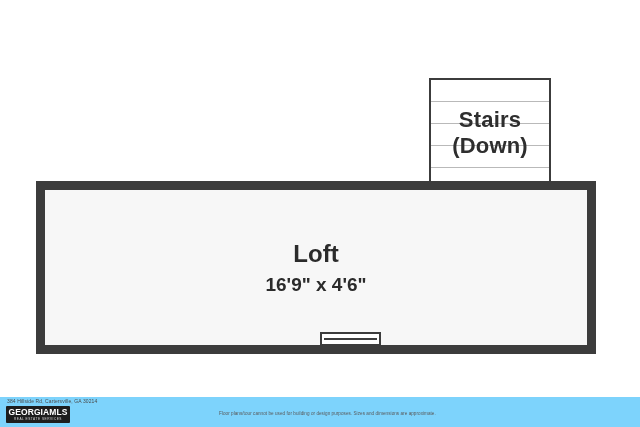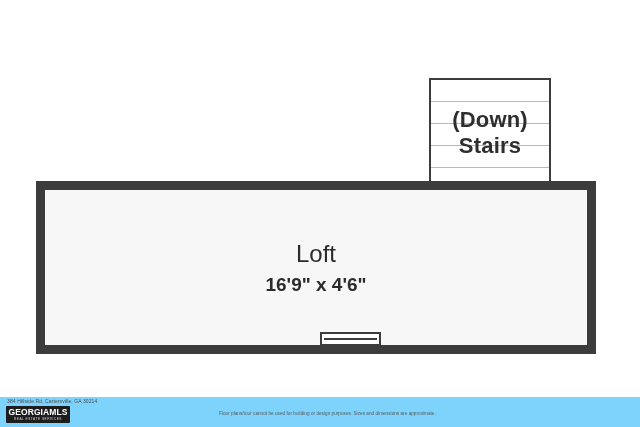--- a/index.html
+++ b/index.html
@@ -80,21 +80,21 @@
     top: 0;
     width: 100%;
     height: 100%;
     display: flex;
     flex-direction: column;
     align-items: center;
     justify-content: center;
   }
   .loft-name {
     font-size: 24px;
-    font-weight: normal;
+    font-weight: bold;
     color: #2b2b2b;
     margin-bottom: 6px;
   }
   .loft-dims {
     font-size: 19px;
     font-weight: bold;
     color: #2b2b2b;
   }
 
   
@@ -179,22 +179,22 @@
 <body>
 
 <div id="floorplan">
 
   <div class="stairs-block">
     <div class="stair-tread" style="top:21px;"></div>
     <div class="stair-tread" style="top:43px;"></div>
     <div class="stair-tread" style="top:65px;"></div>
     <div class="stair-tread" style="top:87px;"></div>
     <div class="stairs-label">
+      <span>Stairs</span>
       <span>(Down)</span>
-      <span>Stairs</span>
     </div>
   </div>
 
   <div class="loft-room">
     <div class="loft-inner">
       <div class="loft-name">Loft</div>
       <div class="loft-dims">16'9" x 4'6"</div>
     </div>
   </div>
 

